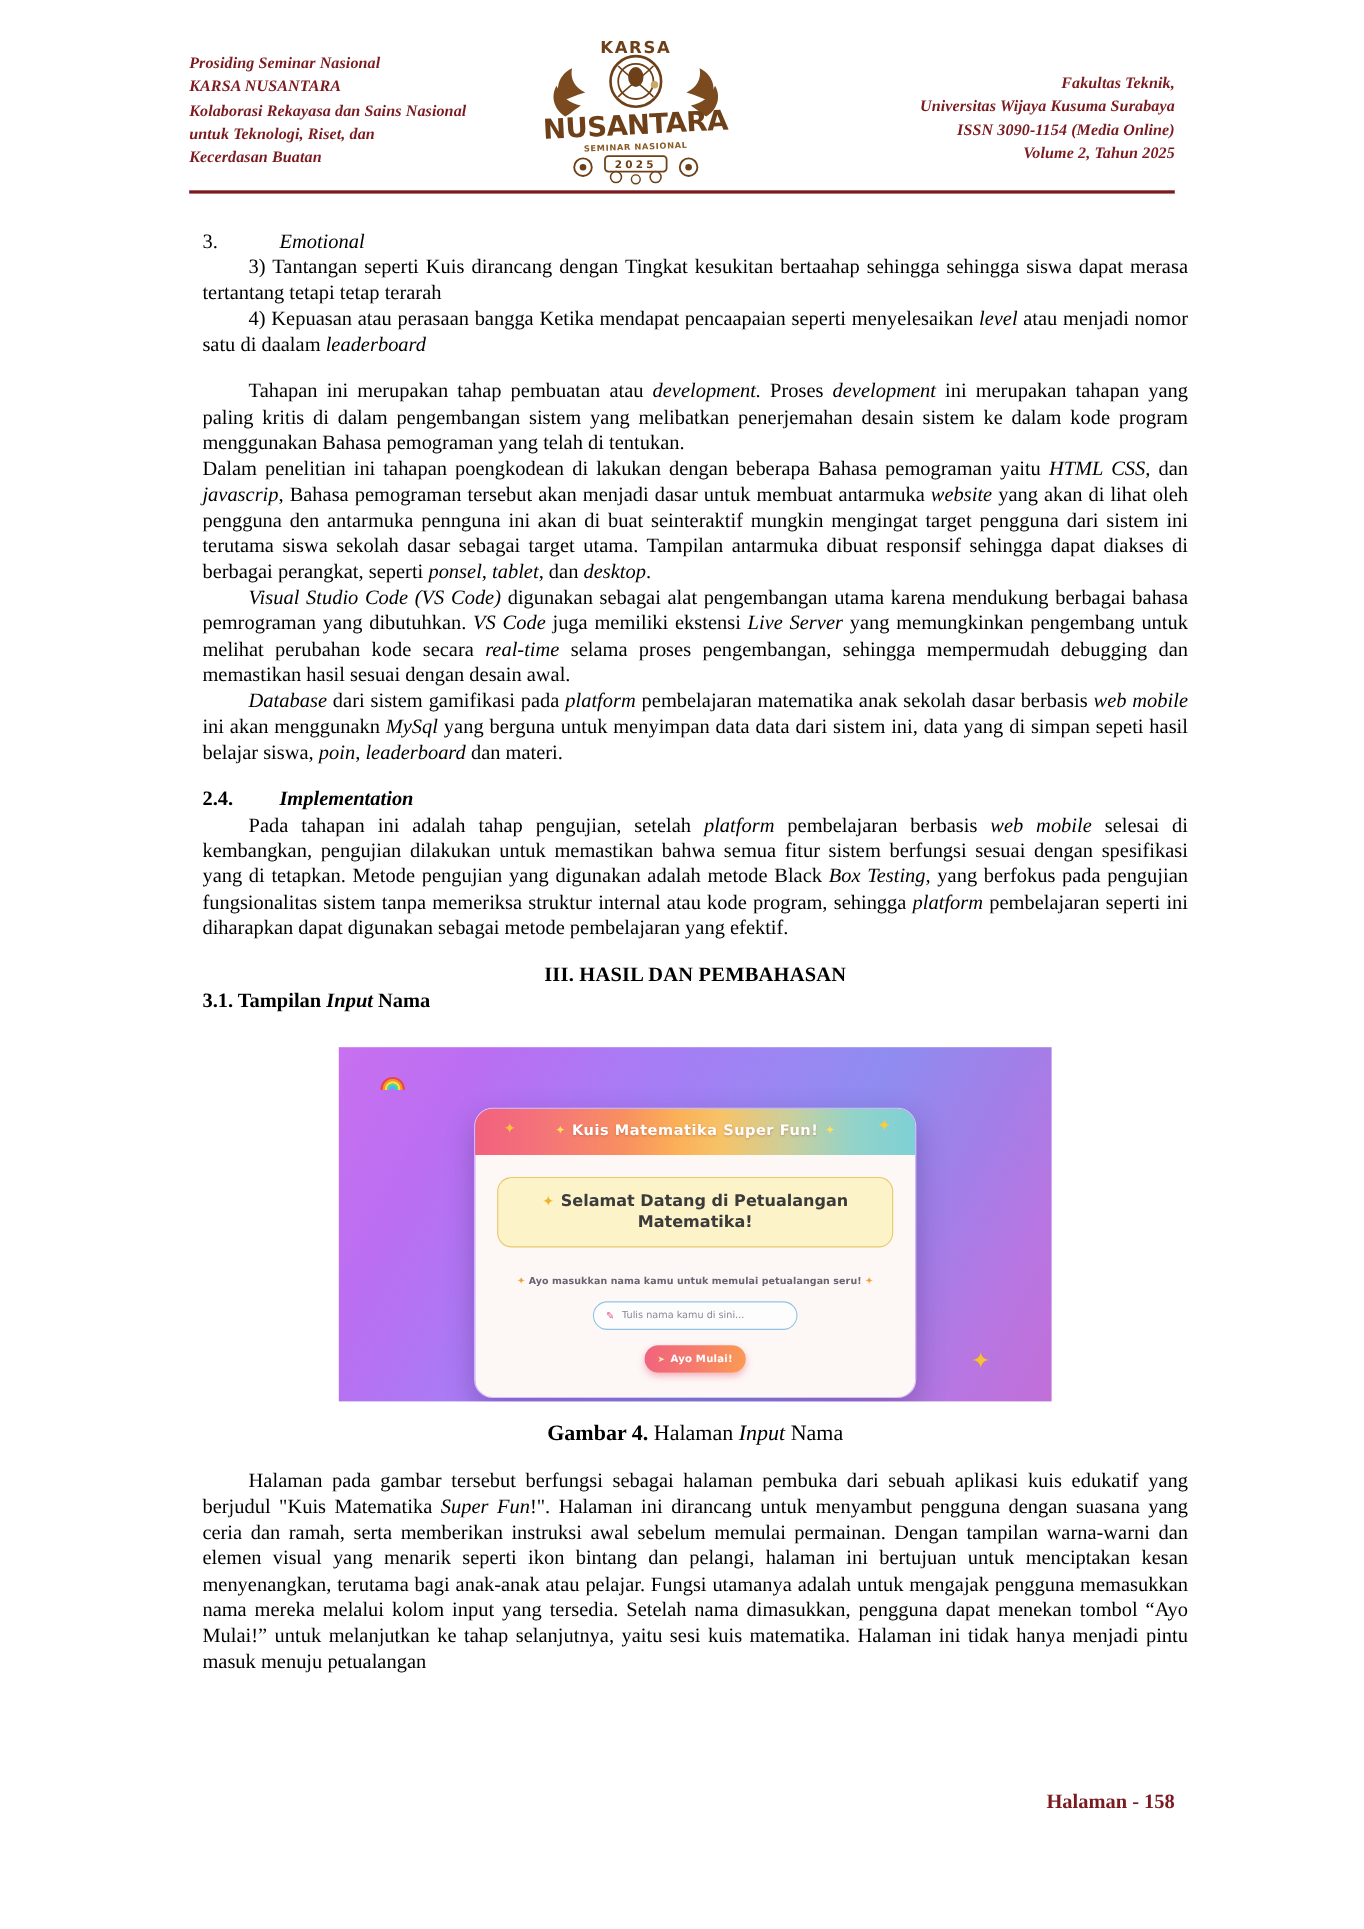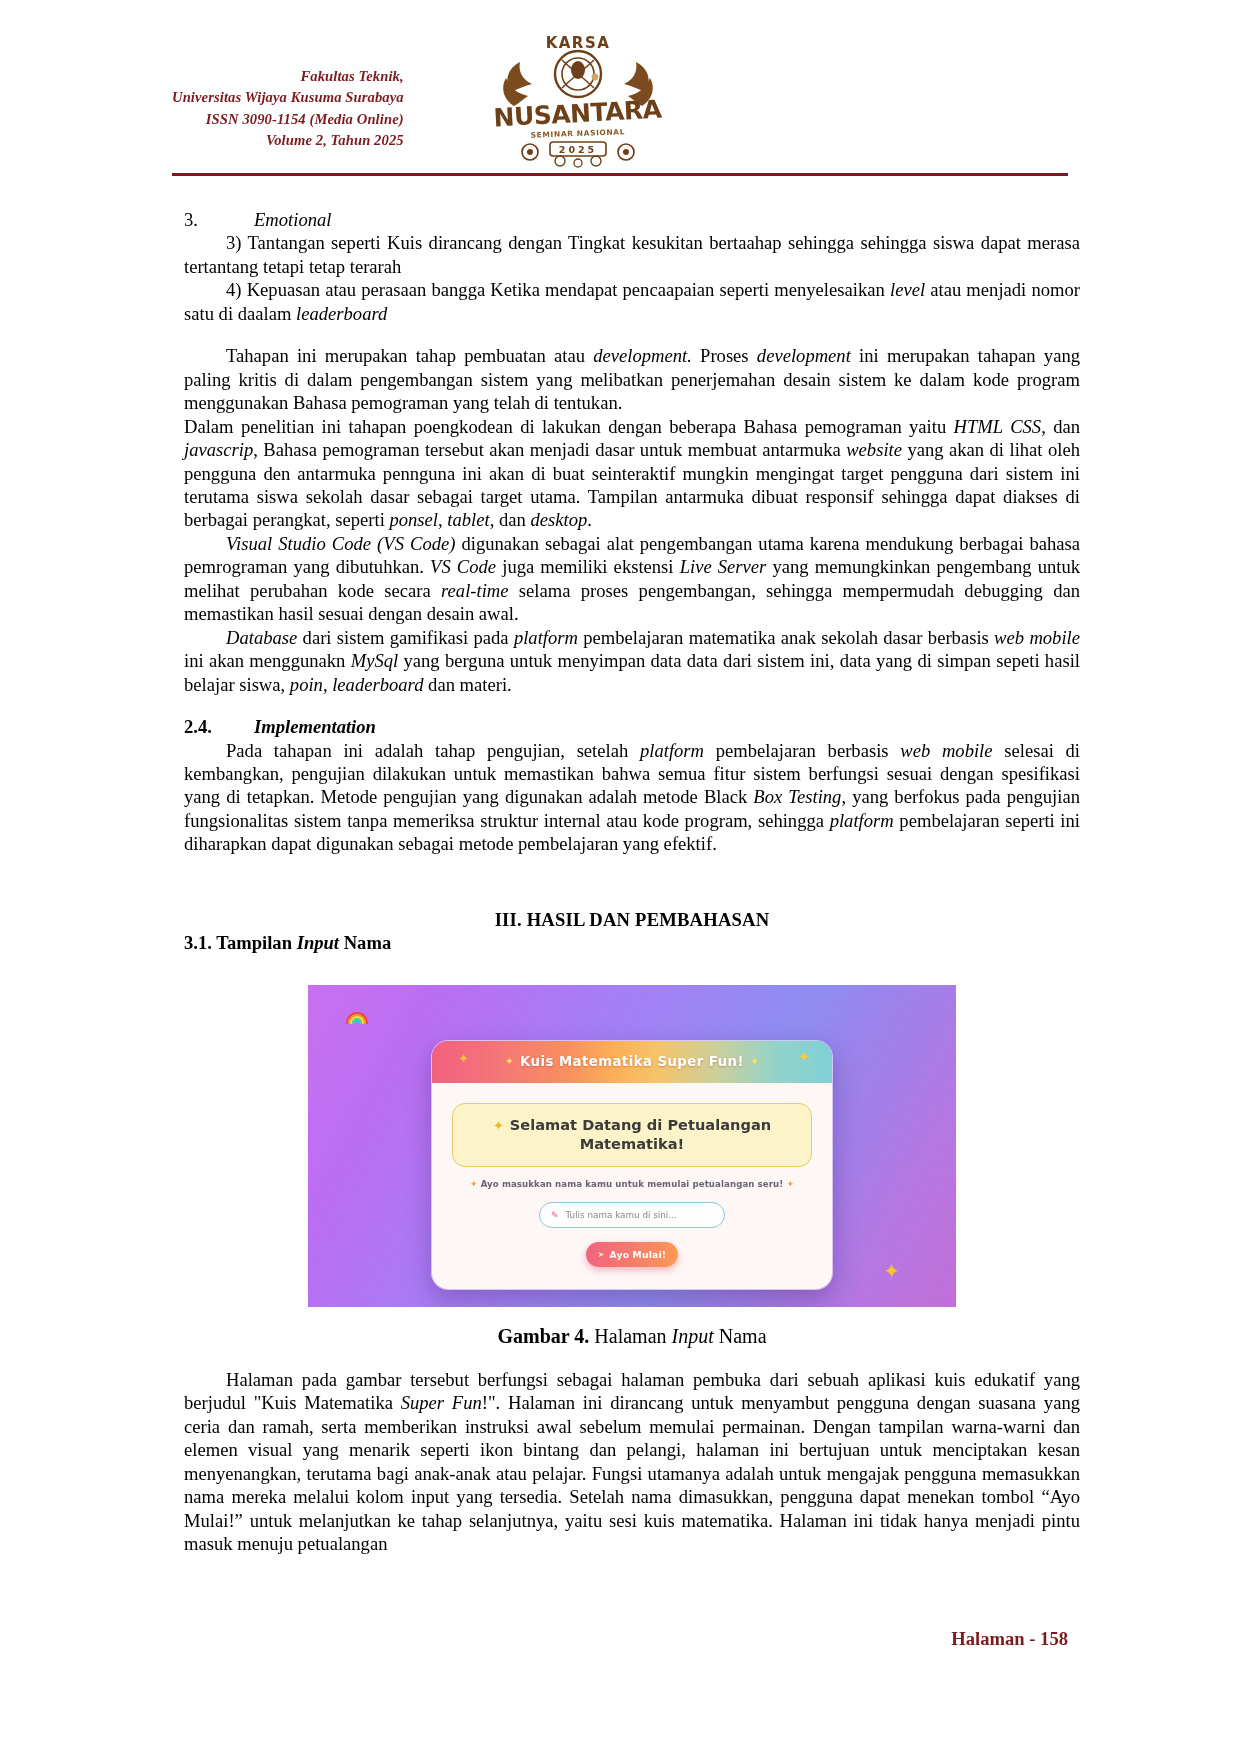--- a/index.html
+++ b/index.html
@@ -96,21 +96,20 @@
   }
   .sechead .no { display: inline-block; width: 70px; font-weight: bold; }
   .sechead .ttl { font-style: italic; font-weight: bold; }
 
   .centerhead {
     text-align: center;
     font-weight: bold;
     font-size: 18.6px;
     line-height: 1.262;
     letter-spacing: 0.2px;
-    margin-top: 33px;
   }
   .subhead {
     font-weight: bold;
     font-size: 18.6px;
     line-height: 1.262;
   }
 
   
   .figure-wrap {
     margin-top: 30px;
@@ -184,21 +183,21 @@
     padding: 11px 14px 12px 14px;
     text-align: center;
     font-family: "DejaVu Sans", sans-serif;
     font-weight: bold;
     font-size: 14.6px;
     line-height: 1.34;
     color: #3b3b3b;
   }
   .welcome .w-star { color: #f0b429; font-size: 13px; margin-right: 6px; }
   .instruction {
-    margin-top: 12px;
+    margin-top: 26px;
     text-align: center;
     font-family: "DejaVu Sans", sans-serif;
     font-size: 8.6px;
     font-weight: bold;
     color: #6b6470;
     letter-spacing: 0.1px;
   }
   .instruction .i-star { color: #f2a13c; font-size: 9px; }
   .name-input {
     margin: 13px auto 0 auto;
@@ -257,20 +256,25 @@
     font-size: 18.6px;
     color: #7B1B20;
   }
 </style>
 </head>
 <body>
 
 <div class="page">
 
   <div class="header">
+    <div class="hdr-left">Prosiding Seminar Nasional
+KARSA NUSANTARA
+Kolaborasi Rekayasa dan Sains Nasional
+untuk Teknologi, Riset, dan
+Kecerdasan Buatan</div>
     <div class="hdr-right">Fakultas Teknik,
 Universitas Wijaya Kusuma Surabaya
 ISSN 3090-1154 (Media Online)
 Volume 2, Tahun 2025</div>
   </div>
 
   <div class="logo">
     <svg viewBox="0 0 176 140" width="176" height="140" aria-hidden="true">
       <g fill="#7B4A1E">
         <text x="88" y="18" font-family="DejaVu Sans, sans-serif" font-size="15" font-weight="bold" text-anchor="middle" fill="#6E4019" letter-spacing="1.5">KARSA</text>

